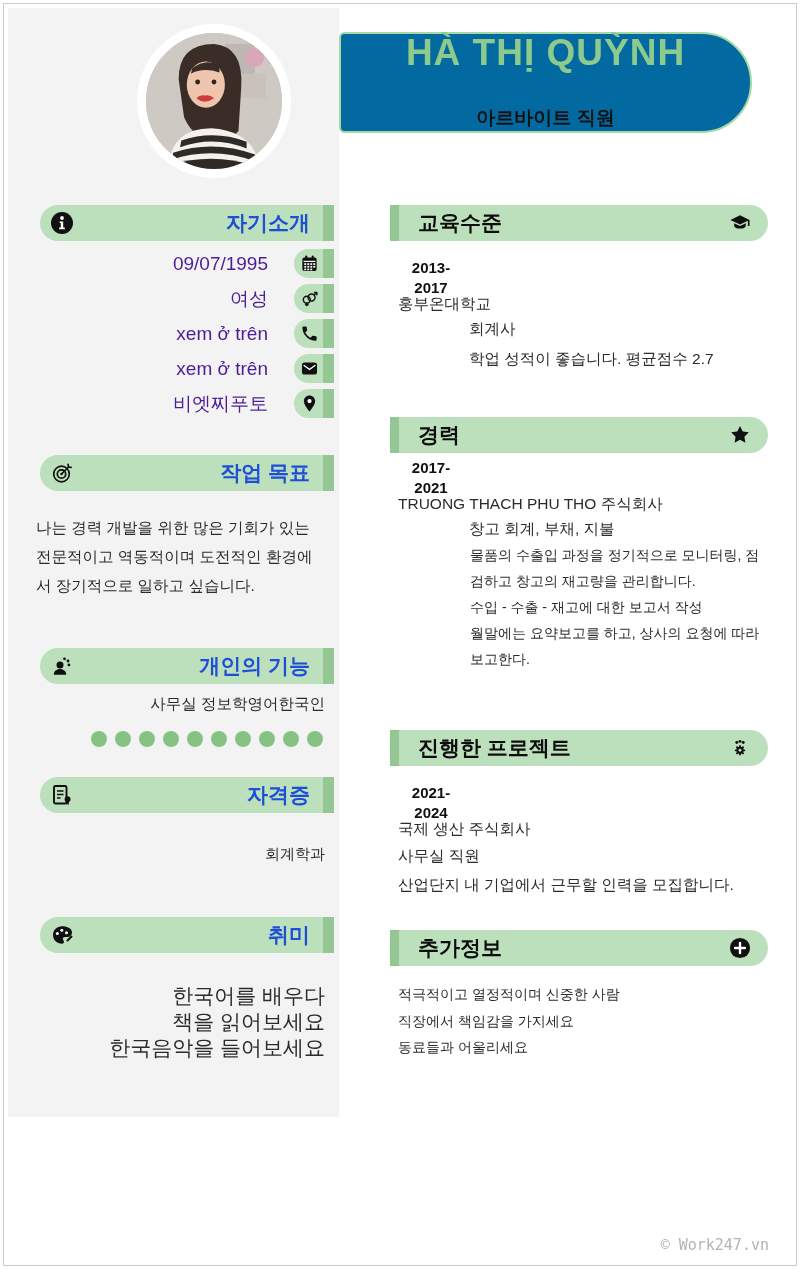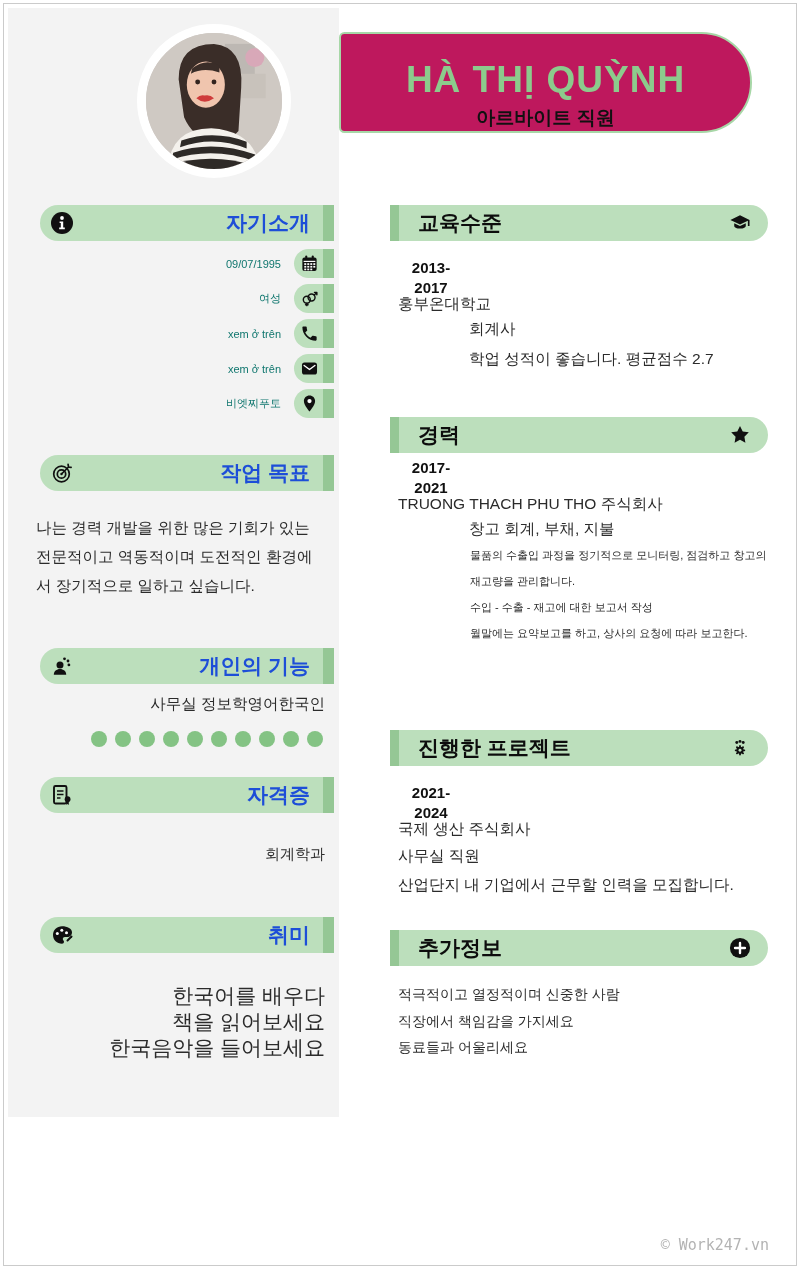--- a/index.html
+++ b/index.html
@@ -14,22 +14,22 @@
     --dot:#84c384; --sidebar-bg:#f3f3f3; --box-border:#a7d7a7;
   }
   .frame{position:absolute; inset:3px; border:1px solid #cbcbcb; pointer-events:none; z-index:50;}
   .sidebar-bg{position:absolute; left:8px; top:8px; width:331px; height:1109px; background:var(--sidebar-bg);}
 
   
   .photo{position:absolute; left:137px; top:24px; width:154px; height:154px;
     border-radius:50%; border:9px solid #fff; overflow:hidden; background:#cfc9c4; z-index:2;}
   .photo svg{width:100%; height:100%; display:block;}
   .name-box{position:absolute; left:339px; top:32px; width:413px; height:101px;
-    border:2px solid var(--box-border); border-radius:6px 56px 56px 6px; background:#be185d;
-    display:flex; flex-direction:column; align-items:center; justify-content:flex-end; gap:7px; z-index:3;}
+    border:2px solid var(--box-border); border-radius:6px 56px 56px 6px; background:#0369a1;
+    display:flex; flex-direction:column; align-items:center; justify-content:space-between; gap:7px; z-index:3;}
   .name{font-size:37px; font-weight:bold; color:var(--accent-text); letter-spacing:1px; line-height:1;}
   .subtitle{font-size:19px; font-weight:bold; color:#111;}
 
   
   .sbar{position:absolute; left:40px; width:294px; height:36px; background:var(--bar-light);
     border-radius:18px 0 0 18px; display:flex; align-items:center;}
   .sbar::after{content:""; position:absolute; right:0; top:0; width:11px; height:36px; background:var(--bar-dark);}
   .sicon{position:absolute; left:10px; top:6px; width:24px; height:24px;}
   .sicon svg{width:24px; height:24px; display:block;}
   .stitle{width:100%; text-align:right; padding-right:24px; font-size:21px; font-weight:bold; color:#1d4ed8;}
@@ -38,40 +38,40 @@
   .mbar{position:absolute; left:390px; width:378px; height:36px; background:var(--bar-light);
     border-radius:0 18px 18px 0; display:flex; align-items:center;}
   .mbar::before{content:""; position:absolute; left:0; top:0; width:9px; height:36px; background:var(--bar-dark);}
   .mtitle{padding-left:28px; font-size:21px; font-weight:bold; color:#0d0d0d;}
   .micon{position:absolute; right:17px; top:7px; width:22px; height:22px;}
   .micon svg{width:22px; height:22px; display:block;}
 
   
   .contacts{position:absolute; left:8px; top:249px; width:326px;}
   .crow{display:flex; justify-content:flex-end; align-items:center; height:29px; margin-bottom:6px;}
-  .ctext{font-size:11px; color:#0f766e; margin-right:13px;}
+  .ctext{font-size:19px; color:#4c1d95; margin-right:26px;}
   .pill{width:40px; height:29px; background:var(--bar-light); border-radius:15px 0 0 15px;
     position:relative; display:flex; align-items:center; flex:0 0 40px;}
   .pill::after{content:""; position:absolute; right:0; top:0; width:11px; height:29px; background:var(--bar-dark);}
   .pill svg{width:19px; height:19px; margin-left:6px;}
 
   .objective-text{position:absolute; left:36px; top:513px; width:289px; text-align:left;
     font-size:15.5px; line-height:29px; color:#2b2b2b;}
   .skills-text{position:absolute; left:36px; top:694px; width:289px; text-align:right; font-size:15.5px;}
   .dots{position:absolute; left:36px; top:731px; width:287px; display:flex; justify-content:flex-end; gap:8px;}
   .dot{width:16px; height:16px; border-radius:50%; background:var(--dot);}
   .cert-text{position:absolute; left:36px; top:845px; width:289px; text-align:right; font-size:15px;}
   .hobbies-list{position:absolute; left:36px; top:983px; width:289px; text-align:right;
     font-size:21px; line-height:26px;}
 
   
   .period{position:absolute; width:62px; text-align:center; font-weight:bold; font-size:15px; line-height:20px; color:#111;}
   .period span{display:block;}
   .m-line{position:absolute; font-size:15.5px; color:#2b2b2b;}
-  .duties{position:absolute; left:470px; top:542px; width:299px; font-size:11px; line-height:26px;}
+  .duties{position:absolute; left:470px; top:542px; width:299px; font-size:14px; line-height:26px;}
   .extra-list{position:absolute; left:398px; top:981px; width:372px; font-size:14px; line-height:26.5px;}
 
   .footer{position:absolute; right:31px; bottom:15px; font-family:"DejaVu Sans Mono","Liberation Mono",monospace;
     font-size:15px; color:#b3b3b3;}
 </style>
 </head>
 <body>
 
 <div class="sidebar-bg"></div>
 <div class="frame"></div>

